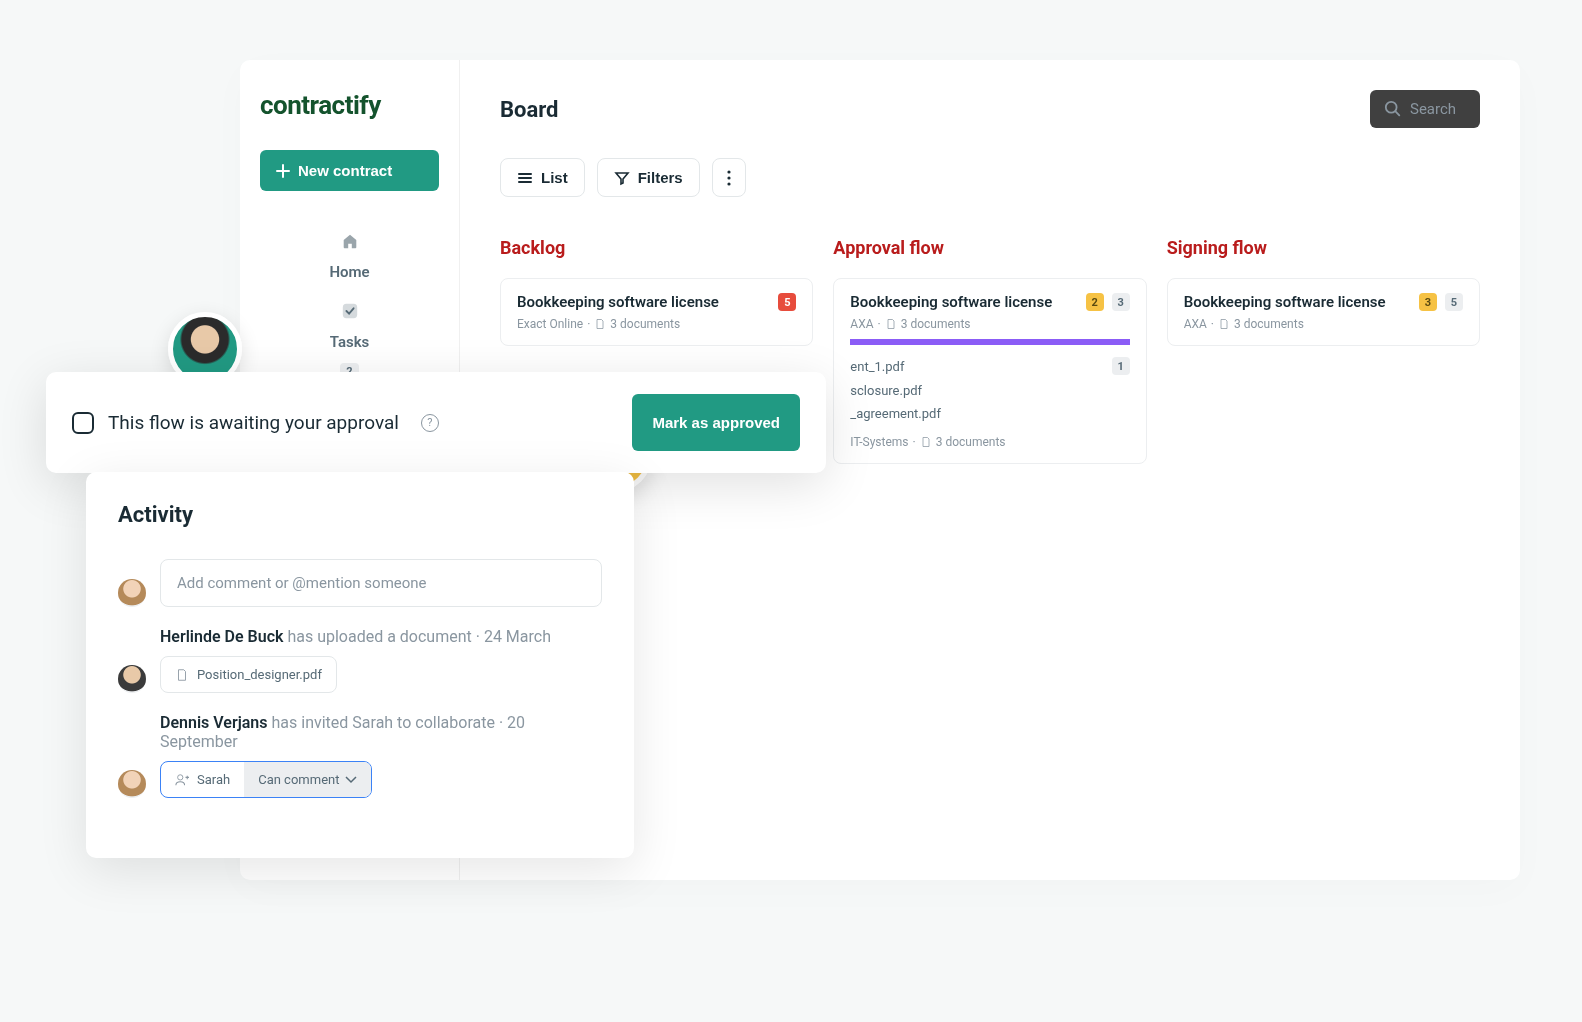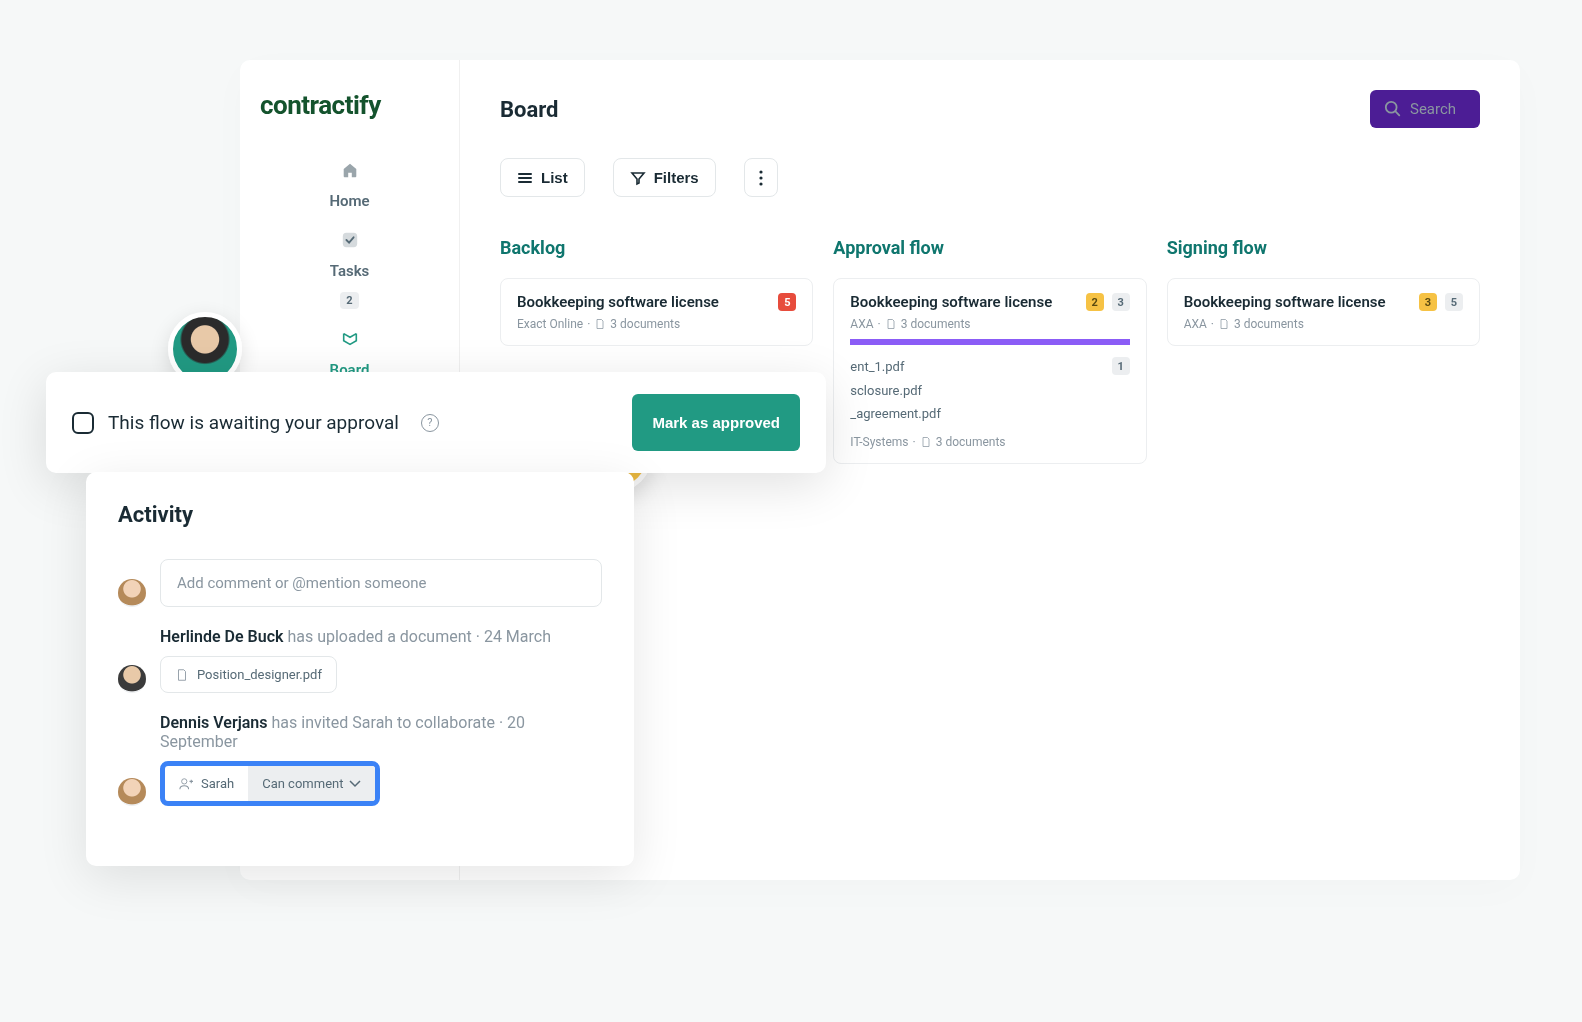--- a/index.html
+++ b/index.html
@@ -88,31 +88,31 @@
     display: flex;
     justify-content: space-between;
     align-items: center;
     margin-bottom: 30px;
   }
   .page-title { font-size: 22px; font-weight: 700; color: #1a2b34; }
   .search-box {
     display: flex;
     align-items: center;
     gap: 8px;
-    background: #4c1d95;
+    background: #404040;
     padding: 10px 14px;
     border-radius: 6px;
     color: #8a96a0;
     font-size: 15px;
     cursor: pointer;
     width: 110px;
   }
   .toolbar {
     display: flex;
-    gap: 28px;
+    gap: 12px;
     margin-bottom: 40px;
   }
   .toolbar-btn {
     background: #fff;
     border: 1px solid #e3e7e9;
     border-radius: 8px;
     padding: 10px 16px;
     font-size: 15px;
     font-weight: 600;
     color: #1a2b34;
@@ -123,21 +123,21 @@
   }
   .toolbar-btn.icon-only { padding: 10px 14px; }
   .columns {
     display: flex;
     gap: 20px;
   }
   .column { flex: 1; }
   .column-title {
     font-size: 18px;
     font-weight: 700;
-    color: #0f766e;
+    color: #b91c1c;
     margin-bottom: 20px;
   }
   .card {
     border: 1px solid #eceef0;
     border-radius: 8px;
     padding: 14px 16px;
     margin-bottom: 14px;
     background: #fff;
   }
   .card-head {
@@ -280,21 +280,21 @@
     gap: 8px;
     border: 1px solid #e3e7e9;
     border-radius: 8px;
     padding: 10px 14px;
     font-size: 13px;
     color: #566a76;
   }
   .collab-box {
     display: inline-flex;
     align-items: center;
-    border: 5px solid #3b82f6;
+    border: 1px solid #3b82f6;
     border-radius: 8px;
     overflow: hidden;
   }
   .collab-left {
     display: flex;
     align-items: center;
     gap: 8px;
     padding: 10px 14px;
     font-size: 13px;
     color: #566a76;
@@ -310,20 +310,26 @@
     cursor: pointer;
   }
   svg { display: block; }
 </style>
 </head>
 <body>
 
 <div class="app">
   <div class="sidebar">
     <div class="logo">contractify</div>
+    <button class="new-contract-btn">
+      <svg width="14" height="14" viewBox="0 0 14 14">
+          <path d="M7 1v12M1 7h12" stroke="#fff" stroke-width="2" stroke-linecap="round"></path>
+        </svg>
+      <span>New contract</span>
+    </button>
 
     <div class="nav-item">
       <span class="nav-icon">
         <svg width="18" height="18" viewBox="0 0 20 20">
             <path d="M3 9l7-6 7 6v8a1 1 0 0 1-1 1h-4v-5H8v5H4a1 1 0 0 1-1-1V9z" fill="currentColor"></path>
           </svg>
       </span>
       <span>Home</span>
     </div>
     <div class="nav-item">

